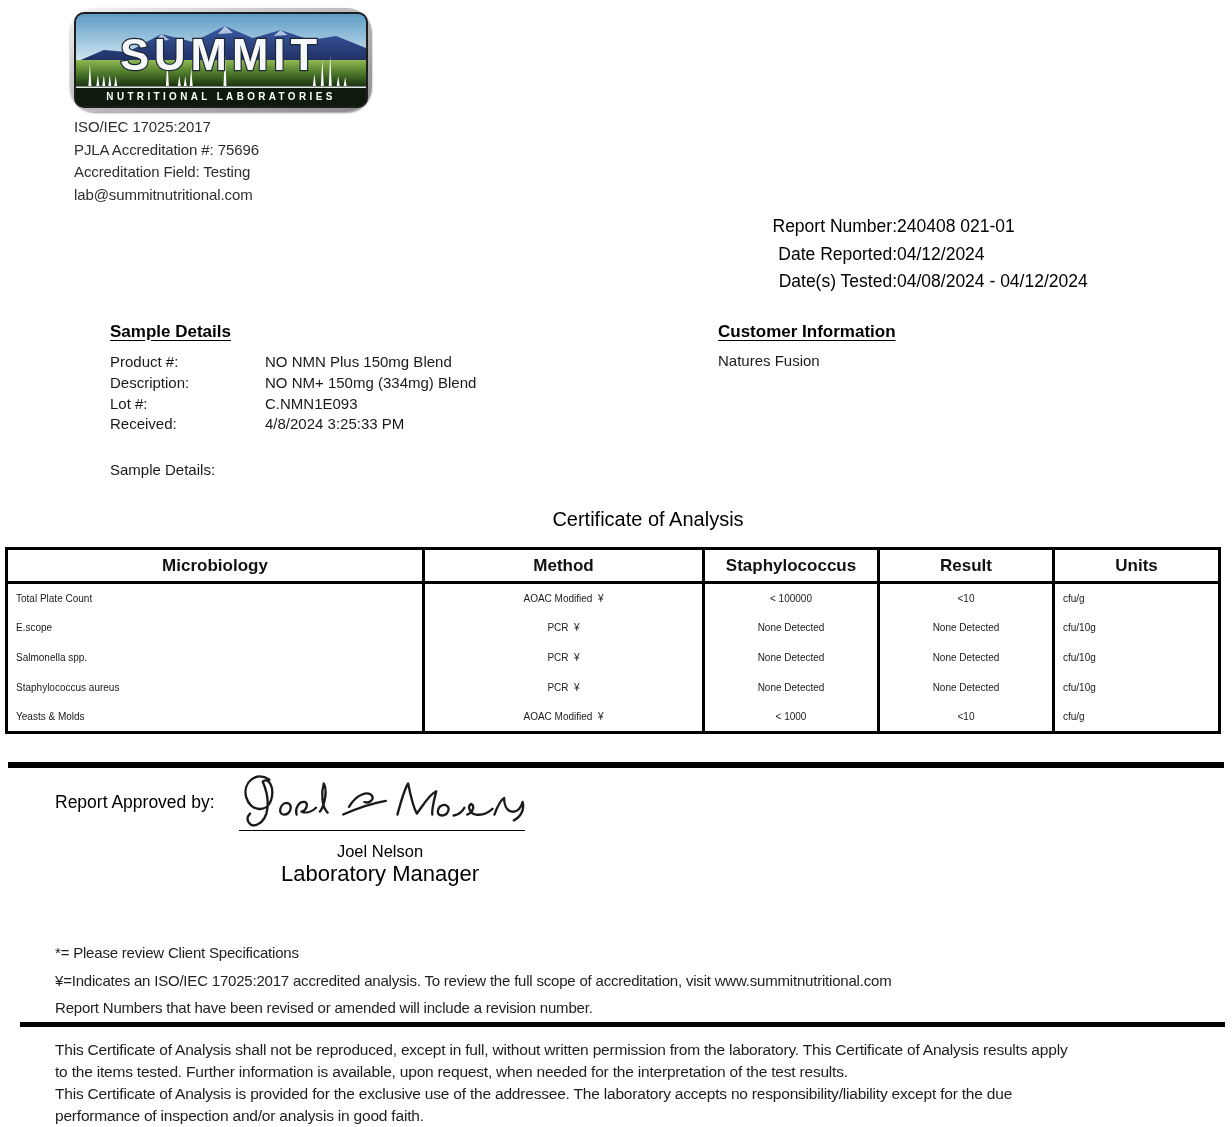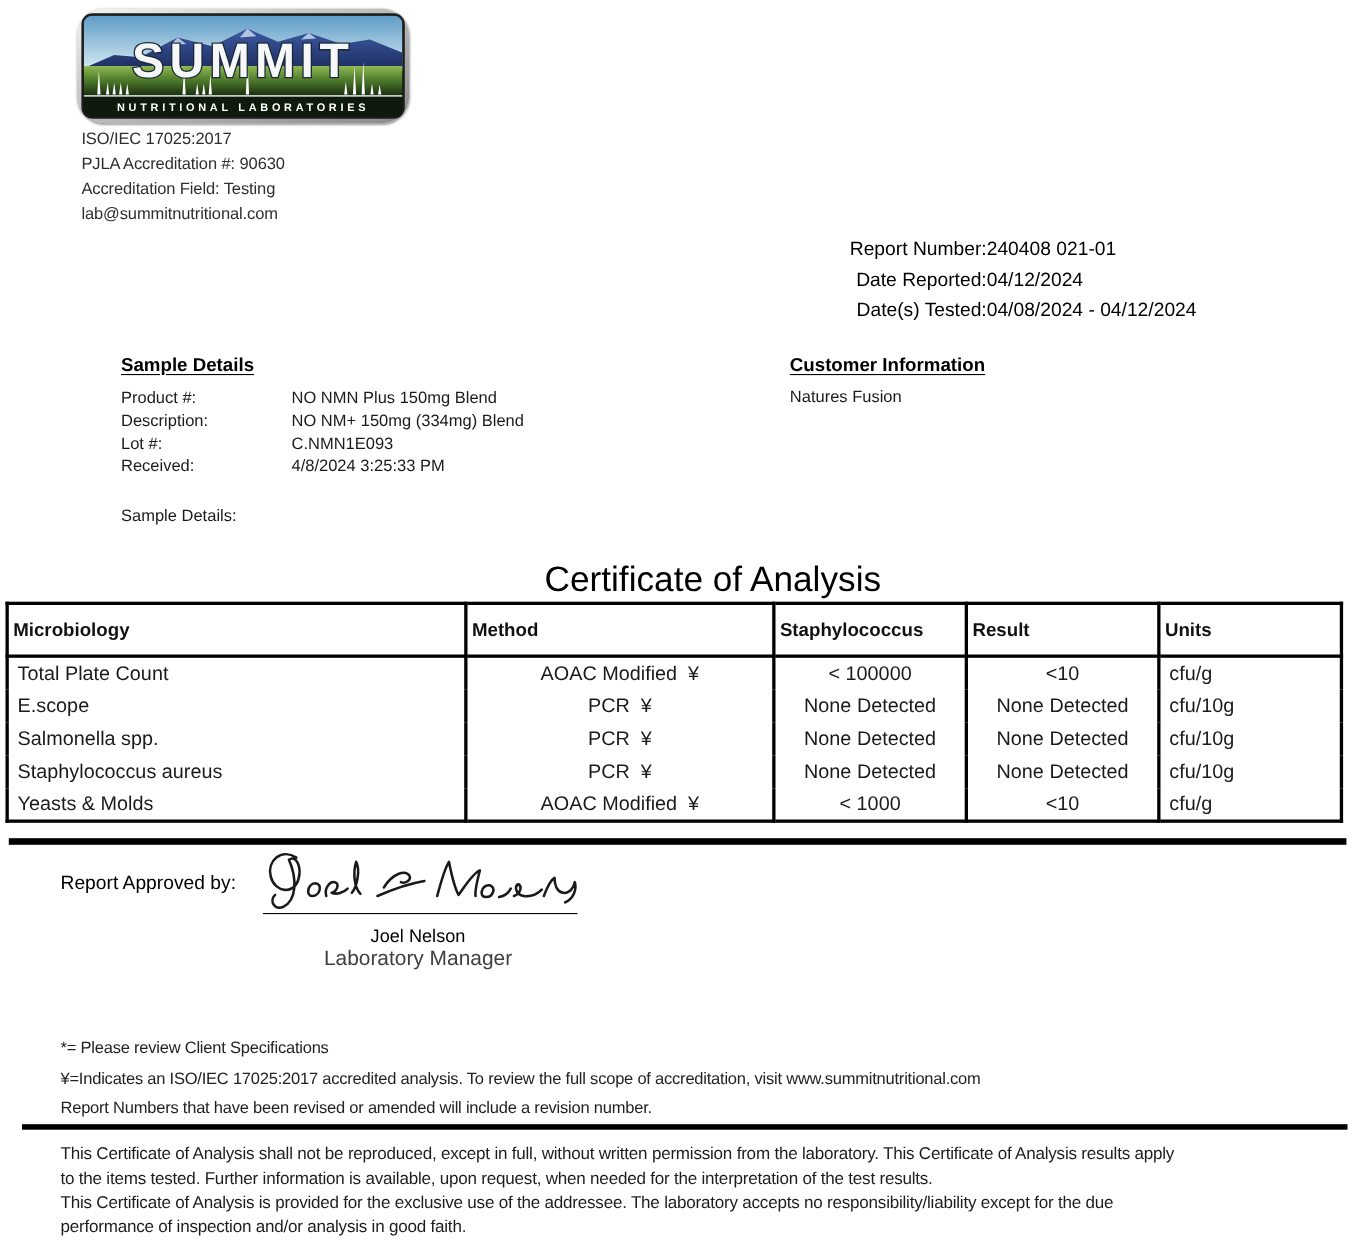--- a/index.html
+++ b/index.html
@@ -44,33 +44,33 @@
   .sample-details { position:absolute; left:110px; top:322px; }
   .sample-details .rows { margin-top:10px; font-size:15px; line-height:20.8px; color:#1a1a1a; }
   .sample-details .row { display:flex; }
   .sample-details .lbl { width:155px; }
   .sample-extra { position:absolute; left:110px; top:461px; font-size:15px; color:#1a1a1a; }
 
   .customer-info { position:absolute; left:718px; top:322px; }
   .customer-info .name { margin-top:10px; font-size:15px; color:#1a1a1a; }
 
   
-  .coa-title { position:absolute; left:64px; right:0; top:508px; text-align:center; font-size:32px; color:#000; }
+  .coa-title { position:absolute; left:64px; right:0; top:508px; text-align:center; font-size:20px; color:#000; }
 
   
   .coa-table { position:absolute; left:5px; top:547px; width:1213px; border-collapse:collapse; table-layout:fixed; }
   .coa-table th, .coa-table td { font-family:"Liberation Sans", sans-serif; overflow:hidden; white-space:pre-wrap; }
   .coa-table th {
     border:3px solid #000;
     font-size:17px; font-weight:bold;
-    height:48px; text-align:left; padding:2px 4px;
+    height:34px; text-align:center; padding:2px 4px;
   }
   .coa-table td {
     border-left:3px solid #000; border-right:3px solid #000;
-    font-size:18px; height:30px; padding:2px 8px; color:#1a1a1a;
+    font-size:10px; height:30px; padding:2px 8px; color:#1a1a1a;
     vertical-align:middle;
   }
   .coa-table { border:3px solid #000; }
   .coa-table tbody tr:last-child td { border-bottom:3px solid #000; }
   .col-micro { width:417px; } .col-method { width:280px; } .col-spec { width:175px; } .col-result { width:175px; } .col-units { width:166px; }
   td.c0 { text-align:left; }
   td.c1 { text-align:center; }
   td.c2 { text-align:center; }
   td.c3 { text-align:center; }
   td.c4 { text-align:left; }
@@ -78,21 +78,21 @@
   
   .rule-1 { position:absolute; left:8px; top:762px; width:1216px; height:6px; background:#000; }
   .rule-2 { position:absolute; left:20px; top:1022px; width:1205px; height:5px; background:#000; }
 
   
   .approve-label { position:absolute; left:55px; top:792px; font-size:17.5px; color:#000; }
   .signature-block { position:absolute; left:233px; top:768px; width:294px; }
   .signature-block svg { display:block; width:294px; height:64px; }
   .sig-line { position:absolute; left:6px; right:2px; top:62px; border-top:1.8px solid #000; }
   .sig-name { margin-top:10px; text-align:center; font-size:16.5px; color:#000; }
-  .sig-role { text-align:center; font-size:19px; color:#404040; }
+  .sig-role { text-align:center; font-size:22px; color:#000000; }
 
   
   .footnotes { position:absolute; left:55px; top:943px; font-size:15px; color:#222; letter-spacing:-0.2px; }
   .footnotes .note { margin-bottom:7.5px; line-height:20px; }
 
   
   .disclaimer { position:absolute; left:55px; top:1039px; width:1152px; font-size:15.5px; line-height:22px; color:#1d1d1d; letter-spacing:-0.2px; }
   .disclaimer p { white-space:pre-line; }
 </style>
 </head>
@@ -130,21 +130,21 @@
         <text x="146" y="56" text-anchor="middle" font-family="Liberation Sans, sans-serif" font-size="44" font-weight="bold" letter-spacing="5" fill="#f5f7f9" stroke="#1c2836" stroke-width="2.4" paint-order="stroke">SUMMIT</text>
         <rect x="0" y="72.5" width="292" height="1.5" fill="#e3e8ea"></rect>
         <rect x="0" y="74" width="292" height="18" fill="#0e1a0c"></rect>
         <text x="146" y="86.5" text-anchor="middle" font-family="Liberation Sans, sans-serif" font-size="10" font-weight="bold" letter-spacing="3.4" fill="#ffffff">NUTRITIONAL LABORATORIES</text>
       </svg>
     </div>
   </div>
 
   <div class="accreditation">
     <div>ISO/IEC 17025:2017</div>
-    <div>PJLA Accreditation #: 90630</div>
+    <div>PJLA Accreditation #: 75696</div>
     <div>Accreditation Field: Testing</div>
     <div>lab@summitnutritional.com</div>
   </div>
 
   <div class="report-info">
     <div class="row">
       <span class="lbl">Report Number:</span>
       <span>240408 021-01</span>
     </div>
     <div class="row">

